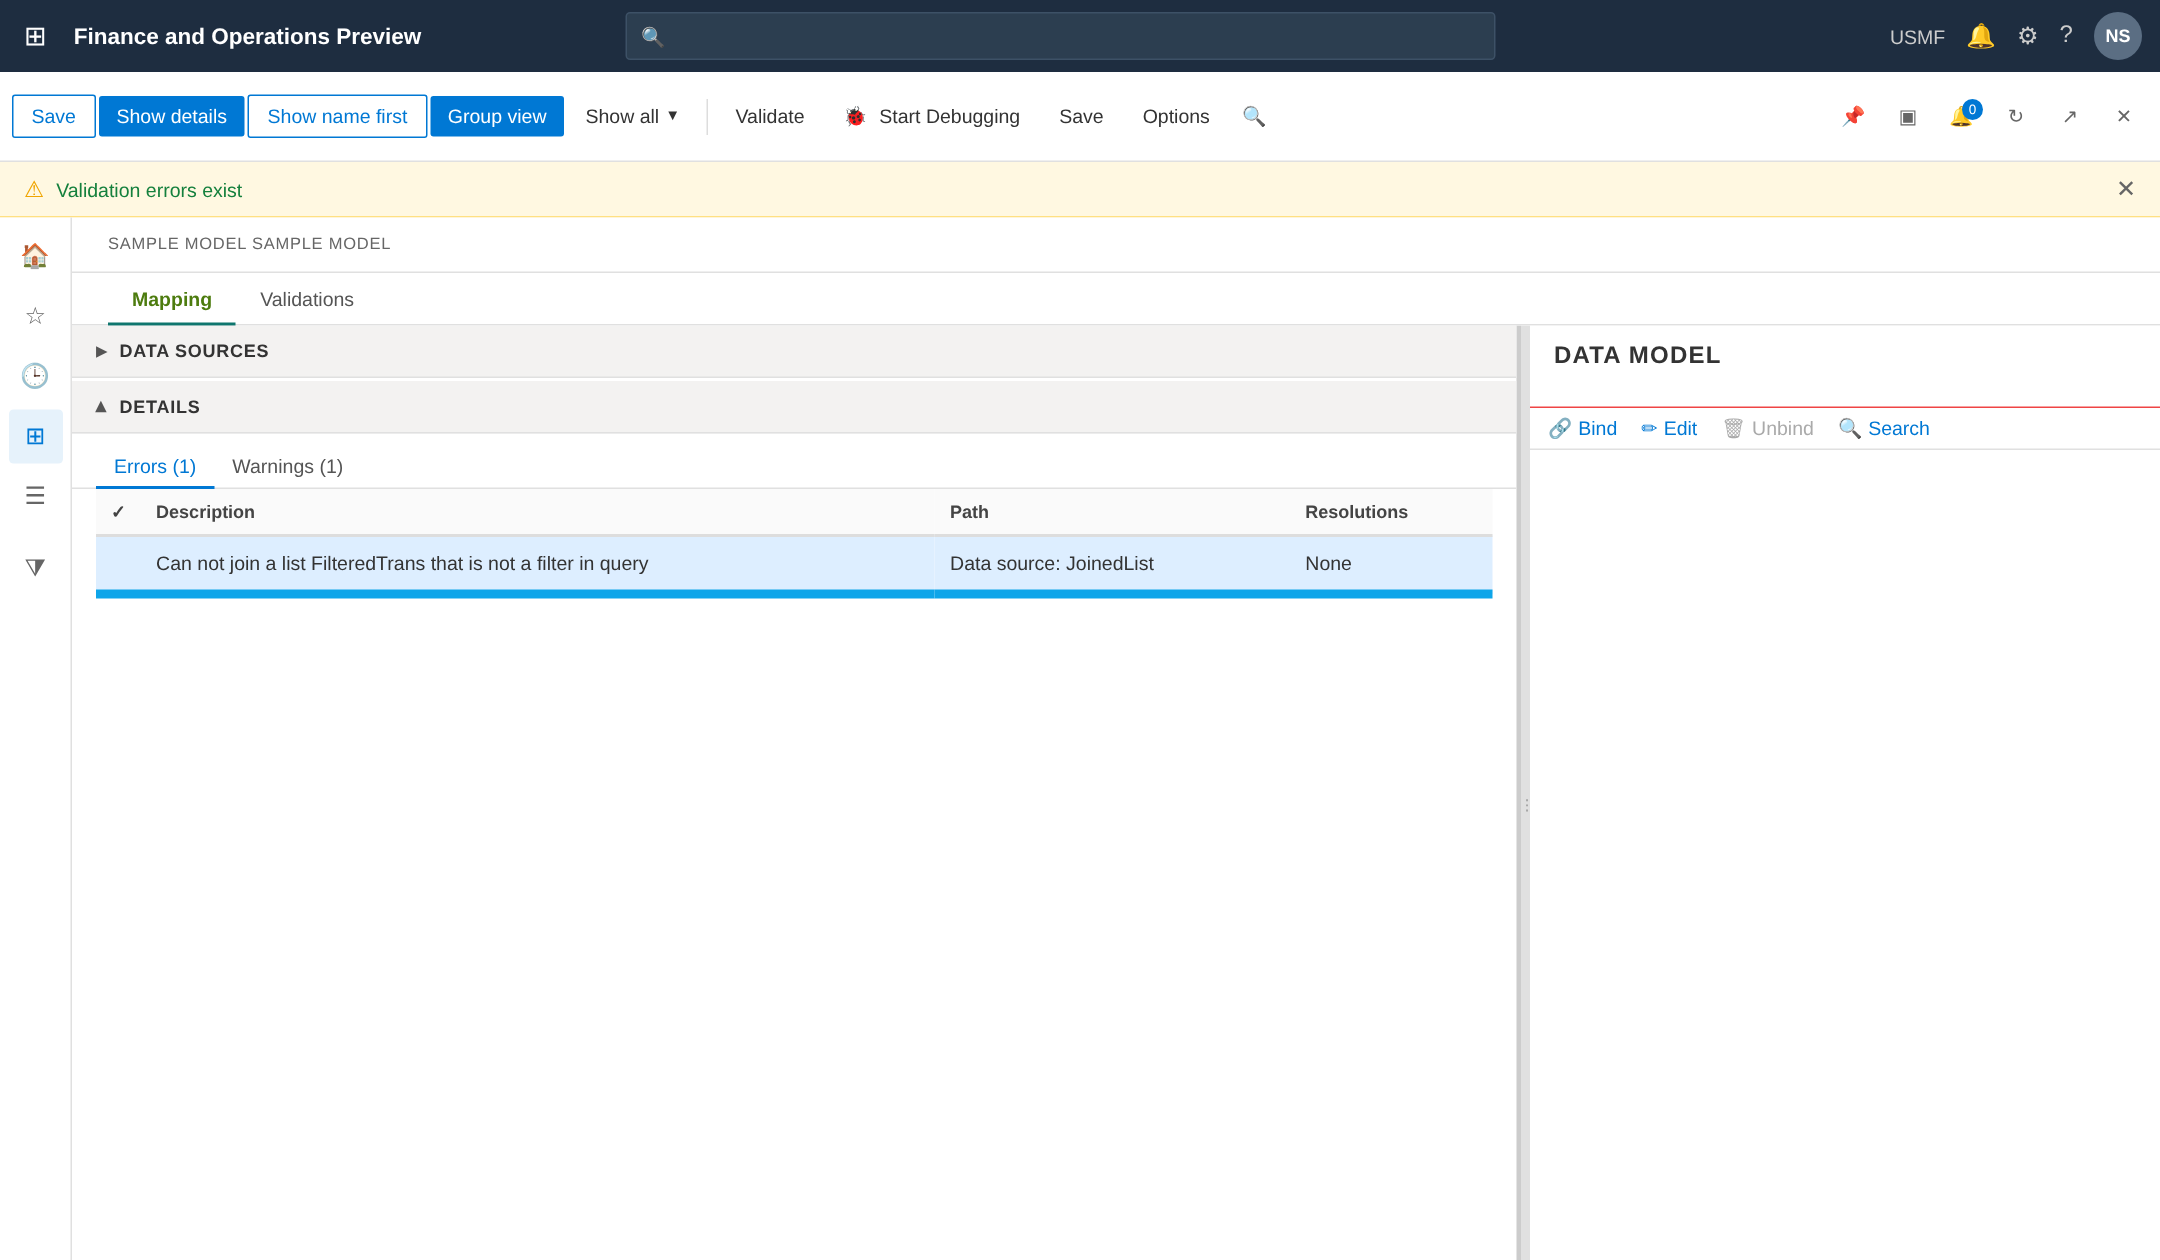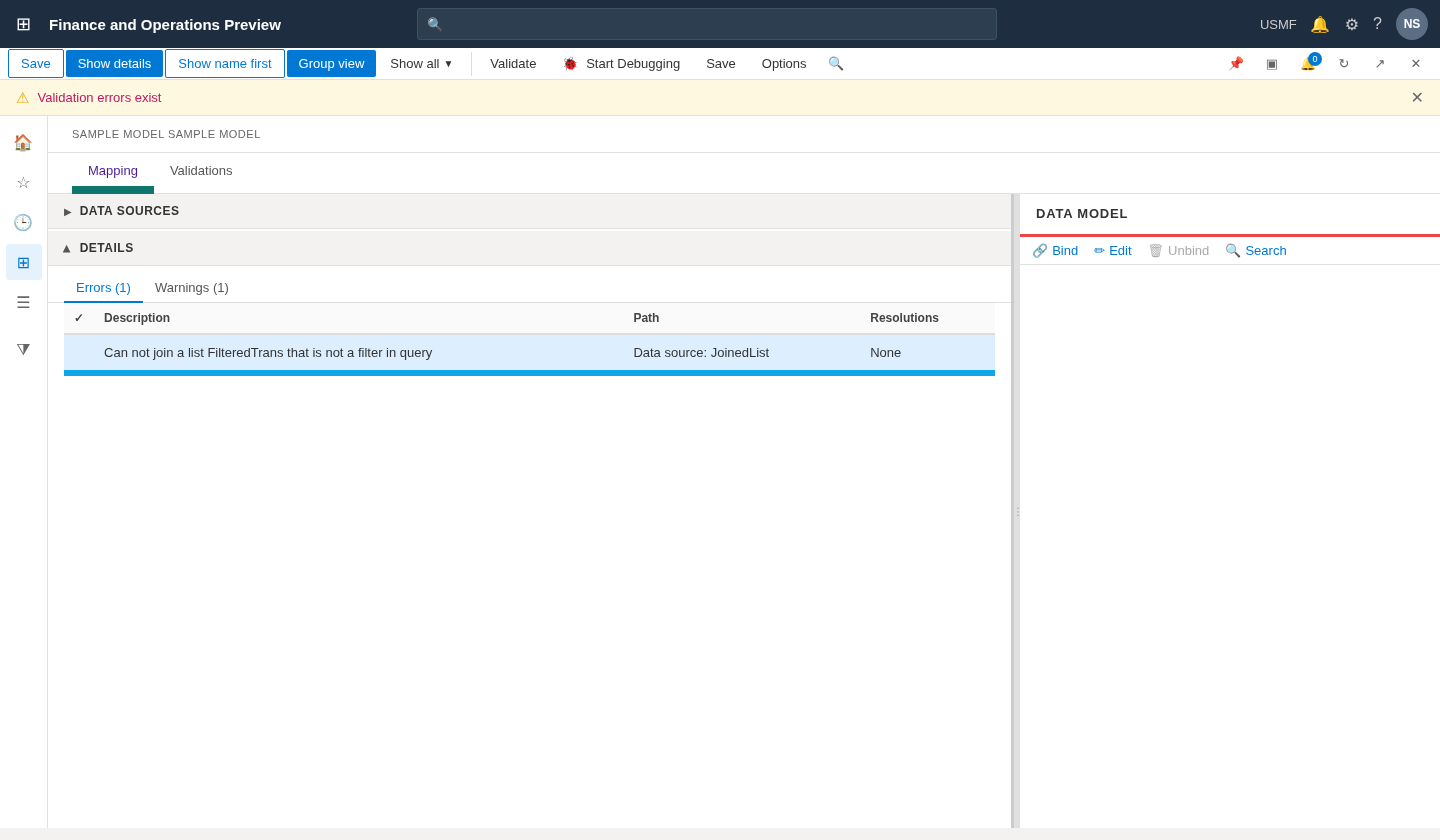--- a/index.html
+++ b/index.html
@@ -42,21 +42,21 @@
     .top-nav-right .user-label { color: #ccc; font-size: 13px; }
     .top-nav-right .avatar {
       width: 32px; height: 32px; border-radius: 50%; background: #5b6e83;
       color: #fff; display: flex; align-items: center; justify-content: center;
       font-size: 12px; font-weight: 600; cursor: pointer;
     }
 
     
     .command-bar {
       background: #fff;
-      height: 32px;
+      height: 60px;
       display: flex;
       align-items: center;
       padding: 0 8px;
       gap: 2px;
       border-bottom: 1px solid #e0e0e0;
     }
     .cmd-btn {
       padding: 6px 12px;
       border: none;
       cursor: pointer;
@@ -80,21 +80,21 @@
     
     .validation-banner {
       background: #fff8e1;
       border-bottom: 1px solid #ffe082;
       padding: 8px 16px;
       display: flex;
       align-items: center;
       gap: 8px;
     }
     .validation-banner .warn-icon { color: #f0a500; font-size: 15px; }
-    .validation-banner .banner-text { font-size: 13px; color: #be185d; }
+    .validation-banner .banner-text { font-size: 13px; color: #15803d; }
     .validation-banner .close-btn { margin-left: auto; cursor: pointer; color: #666; font-size: 16px; }
 
     
     .main-layout { display: flex; height: calc(840px - 48px - 44px - 36px); }
 
     
     .left-sidebar {
       width: 48px;
       background: #fff;
       border-right: 1px solid #e0e0e0;
@@ -134,21 +134,21 @@
       border-bottom: 1px solid #e0e0e0;
     }
     .tab {
       padding: 10px 16px 8px;
       cursor: pointer;
       font-size: 13px;
       color: #555;
       border-bottom: 2px solid transparent;
       margin-bottom: -1px;
     }
-    .tab.active { color: #4c1d95; border-bottom: 8px solid #0f766e; font-weight: 400; }
+    .tab.active { color: #4d7c0f; border-bottom: 2px solid #0f766e; font-weight: 700; }
 
     
     .content-split { display: flex; flex: 1; overflow: hidden; }
 
     
     .left-panel {
       flex: 1;
       padding: 0;
       overflow: auto;
       border-right: 3px solid #ccc;
@@ -190,27 +190,27 @@
     .check-icon { color: #555; }
 
     
     .right-panel {
       width: 420px;
       display: flex;
       flex-direction: column;
       background: #fff;
     }
     .data-model-header {
-      padding: 12px 16px 13px;
-      font-size: 13px;
+      padding: 12px 16px 24px;
+      font-size: 16px;
       font-weight: 700;
       color: #333;
       letter-spacing: 0.8px;
       text-transform: uppercase;
-      border-bottom: 3px solid #ef4444;
+      border-bottom: 1px solid #ef4444;
     }
     .data-model-toolbar {
       display: flex;
       align-items: center;
       padding: 6px 12px;
       gap: 16px;
       border-bottom: 1px solid #e0e0e0;
     }
     .dm-btn { background: none; border: none; cursor: pointer; color: #0078d4; font-size: 13px; display: flex; align-items: center; gap: 4px; }
     .dm-btn.disabled { color: #aaa; cursor: default; }

